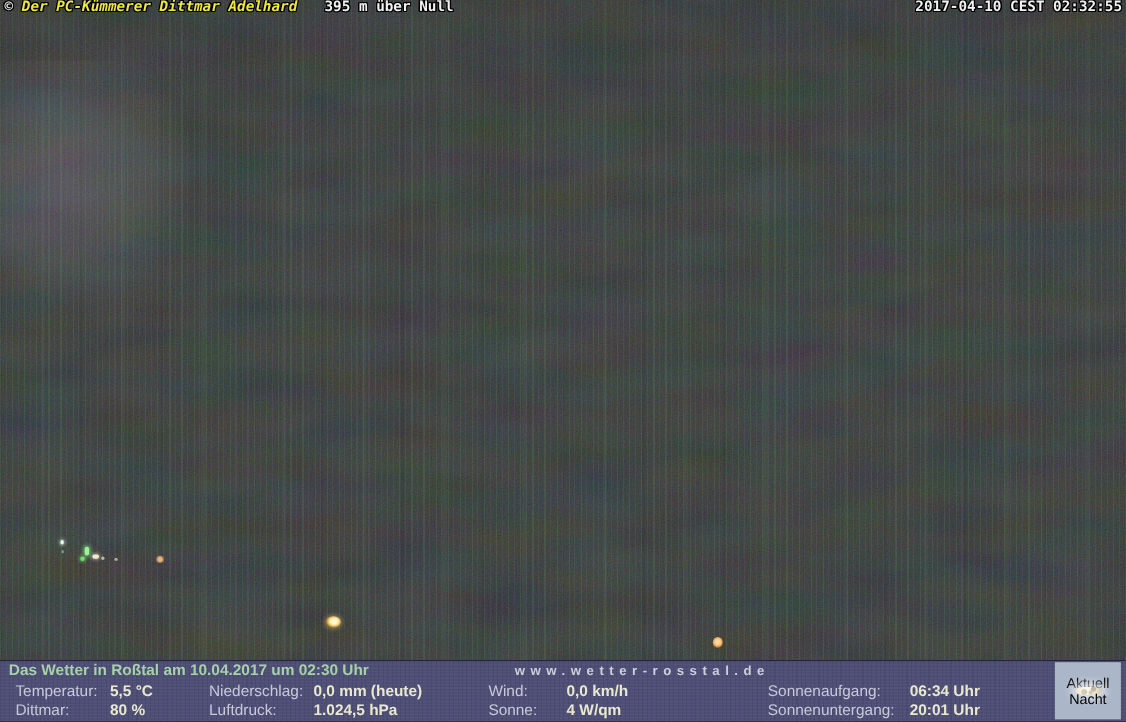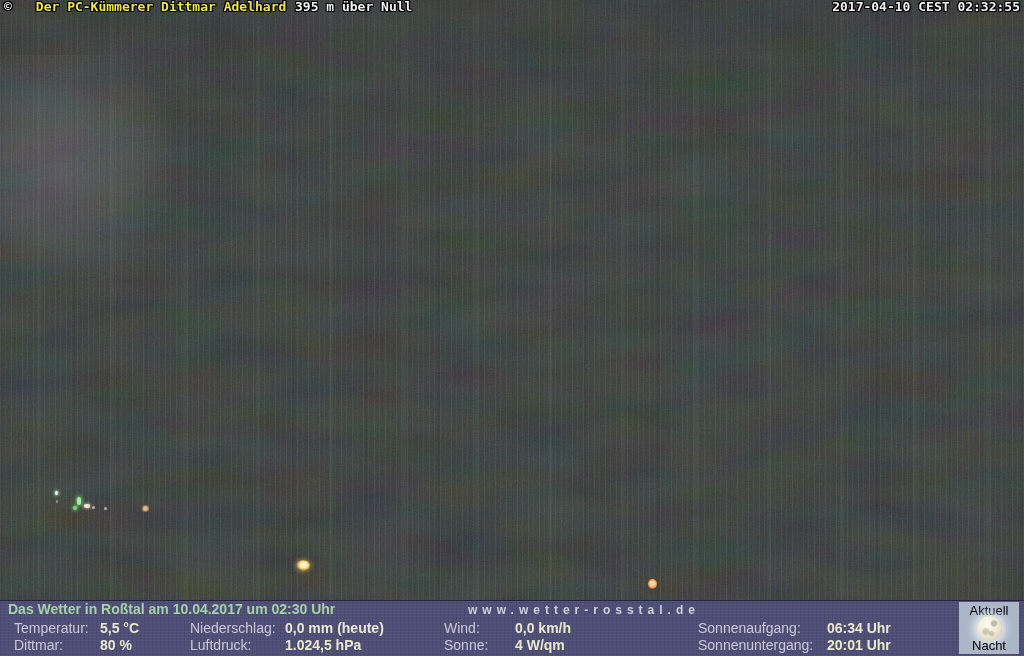--- a/index.html
+++ b/index.html
@@ -40,21 +40,21 @@
 
   
   .topbar{position:absolute;left:0;right:0;top:0;height:14px;z-index:3;
     font-family:"DejaVu Sans Mono",monospace;font-weight:bold;font-size:13px;line-height:13px;
     color:#f2f2f2;
     text-shadow:1px 0 0 #000,-1px 0 0 #000,0 1px 0 #000,0 -1px 0 #000,
       1px 1px 0 #000,-1px -1px 0 #000,1px -1px 0 #000,-1px 1px 0 #000;}
   .topbar span{position:absolute;top:0;white-space:pre;}
   .t-copy{left:4px;}
   .t-copy .sym{position:static;color:#e9e9e9;}
-  .t-copy .name{position:static;color:#f0e83a;margin-left:24px;}
+  .t-copy .name{position:static;color:#f0e83a;margin-left:8px;font-style:italic;}
   .t-alt{left:295px;}
   .t-coord{left:440px;}
   .t-date{right:4px;}
 
   
   .panel{position:absolute;left:0;right:0;bottom:0;height:56px;z-index:4;
     background:
       repeating-linear-gradient(0deg, rgba(255,255,255,.035) 0 1px, rgba(0,0,0,0) 1px 3px),
       repeating-linear-gradient(90deg, rgba(0,0,0,.07) 0 1px, rgba(0,0,0,0) 1px 4px),
       #4e4e76;
@@ -70,21 +70,21 @@
   .row1{top:21px;} .row2{top:38px;}
   .c1l{left:14px;} .c1v{left:100px;}
   .c2l{left:190px;} .c2v{left:285px;}
   .c3l{left:444px;} .c3v{left:515px;}
   .c4l{left:698px;} .c4v{left:827px;}
 
   
   .moonbox{position:absolute;right:5px;top:2px;width:60px;height:52px;z-index:5;
     background:#abb7c9;color:#000;font-size:13px;line-height:13px;text-align:center;
     display:flex;flex-direction:column;align-items:center;justify-content:space-between;
-    padding:2px 0;box-sizing:border-box;}
+    padding:12px 0;box-sizing:border-box;}
   .moon{width:25px;height:25px;border-radius:50%;margin:-3px 0;
     background:
       radial-gradient(circle at 68% 30%, rgba(150,140,118,.55) 0 10%, rgba(0,0,0,0) 16%),
       radial-gradient(circle at 35% 62%, rgba(160,150,128,.45) 0 12%, rgba(0,0,0,0) 19%),
       radial-gradient(circle at 58% 70%, rgba(150,140,120,.4) 0 9%, rgba(0,0,0,0) 15%),
       radial-gradient(circle at 42% 36%, #fffdf2 0%, #f2ecd8 45%, #ddd4b8 78%, #cfc6aa 100%);
     box-shadow:0 0 8px 3px rgba(255,255,255,.8);}
 </style>
 </head>
 <body>

